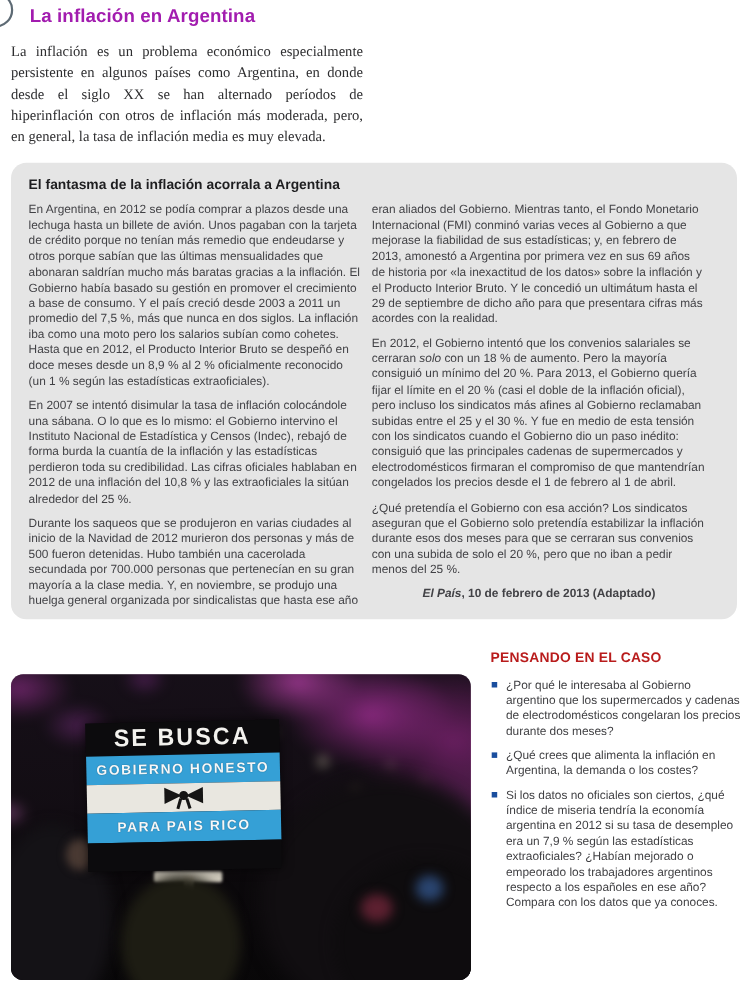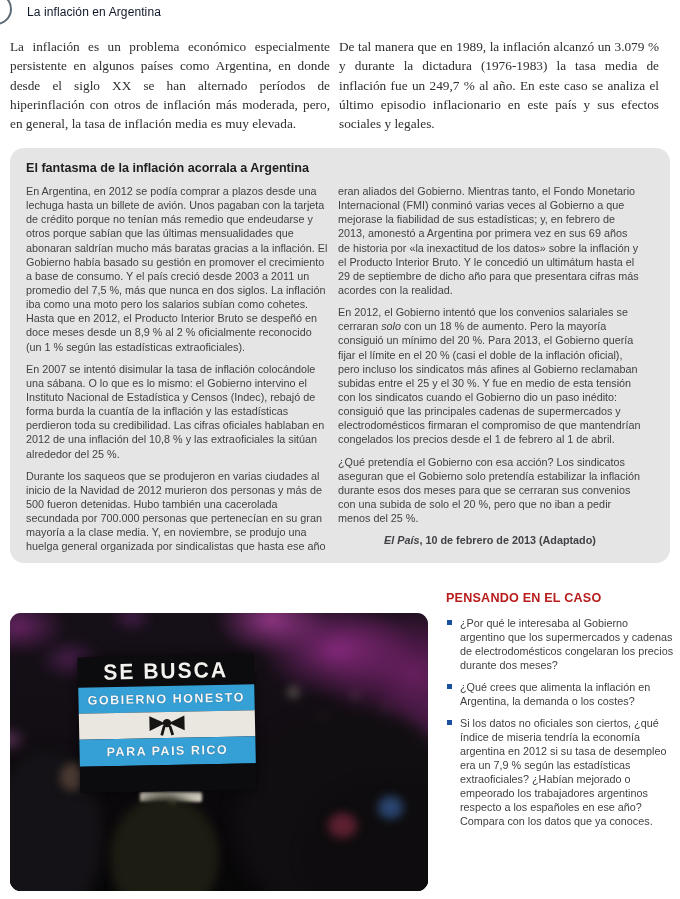--- a/index.html
+++ b/index.html
@@ -10,21 +10,21 @@
   }
 
   
   .corner-circle {
     position:absolute; left:-20px; top:-7px; width:32px; height:32px;
     border:2px solid #5d6a74; border-radius:50%;
   }
 
   .page-title {
     position:absolute; left:27px; top:5px; margin:0;
-    font-size:12px; font-weight:normal; color:#0f172a; letter-spacing:0.1px;
+    font-size:17px; font-weight:bold; color:#a21caf; letter-spacing:0.1px;
   }
 
   .intro { position:absolute; left:10px; top:37px; width:664px; display:flex; gap:9px; }
   .intro p {
     margin:0; width:320px;
     font-family:"Liberation Serif", serif; font-size:13.3px; line-height:1.45;
     text-align:justify; color:#2e2e30;
   }
 
   .case-box {
@@ -115,21 +115,20 @@
 <body>
 
 <div class="page">
 
   <div class="corner-circle"></div>
 
   <h1 class="page-title">La inflación en Argentina</h1>
 
   <div class="intro">
     <p>La inflación es un problema económico especialmente persistente en algunos países como Argentina, en donde desde el siglo XX se han alternado períodos de hiperinflación con otros de inflación más moderada, pero, en general, la tasa de inflación media es muy elevada.</p>
-    <p>De tal manera que en 1989, la inflación alcanzó un 3.079 % y durante la dictadura (1976-1983) la tasa media de inflación fue un 249,7 % al año. En este caso se analiza el último episodio inflacionario en este país y sus efectos sociales y legales.</p>
   </div>
 
   <div class="case-box">
     <h2 class="case-box-title">El fantasma de la inflación acorrala a Argentina</h2>
     <div class="box-cols">
       <div class="box-col">
           <p>En Argentina, en 2012 se podía comprar a plazos desde una lechuga hasta un billete de avión. Unos pagaban con la tarjeta de crédito porque no tenían más remedio que endeudarse y otros porque sabían que las últimas mensualidades que abonaran saldrían mucho más baratas gracias a la inflación. El Gobierno había basado su gestión en promover el crecimiento a base de consumo. Y el país creció desde 2003 a 2011 un promedio del 7,5 %, más que nunca en dos siglos. La inflación iba como una moto pero los salarios subían como cohetes. Hasta que en 2012, el Producto Interior Bruto se despeñó en doce meses desde un 8,9 % al 2 % oficialmente reconocido (un 1 % según las estadísticas extraoficiales).</p>
           <p>En 2007 se intentó disimular la tasa de inflación colocándole una sábana. O lo que es lo mismo: el Gobierno intervino el Instituto Nacional de Estadística y Censos (Indec), rebajó de forma burda la cuantía de la inflación y las estadísticas perdieron toda su credibilidad. Las cifras oficiales hablaban en 2012 de una inflación del 10,8 % y las extraoficiales la sitúan alrededor del 25 %.</p>
           <p>Durante los saqueos que se produjeron en varias ciudades al inicio de la Navidad de 2012 murieron dos personas y más de 500 fueron detenidas. Hubo también una cacerolada secundada por 700.000 personas que pertenecían en su gran mayoría a la clase media. Y, en noviembre, se produjo una huelga general organizada por sindicalistas que hasta ese año</p>
         </div>

